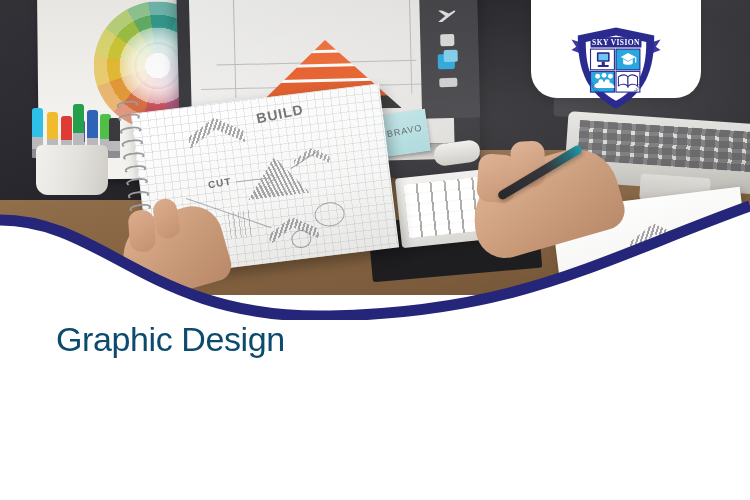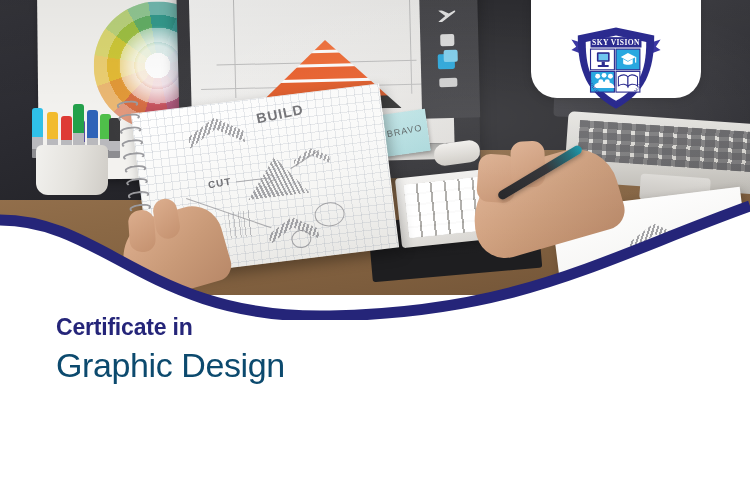--- a/index.html
+++ b/index.html
@@ -476,18 +476,17 @@
       <defs>
         <path id="tagarc" d="M16,24 C16,66 32,88 60,102 C88,88 104,66 104,24" fill="none"></path>
       </defs>
       <text fill="#2b2b8f" font-family="Liberation Serif, serif" font-size="5.6" letter-spacing="0.35">
         <textPath href="#tagarc" startOffset="6%">COLLEGE OF DIGITAL TECHNOLOGY &amp; MANAGEMENT</textPath>
       </text>
     </svg>
   </div>
 
   <div id="text-block">
-    <div id="line1">Certificate in</div>
     <div id="line2">Graphic Design</div>
   </div>
 
 
 </div>
 
 </body></html>

